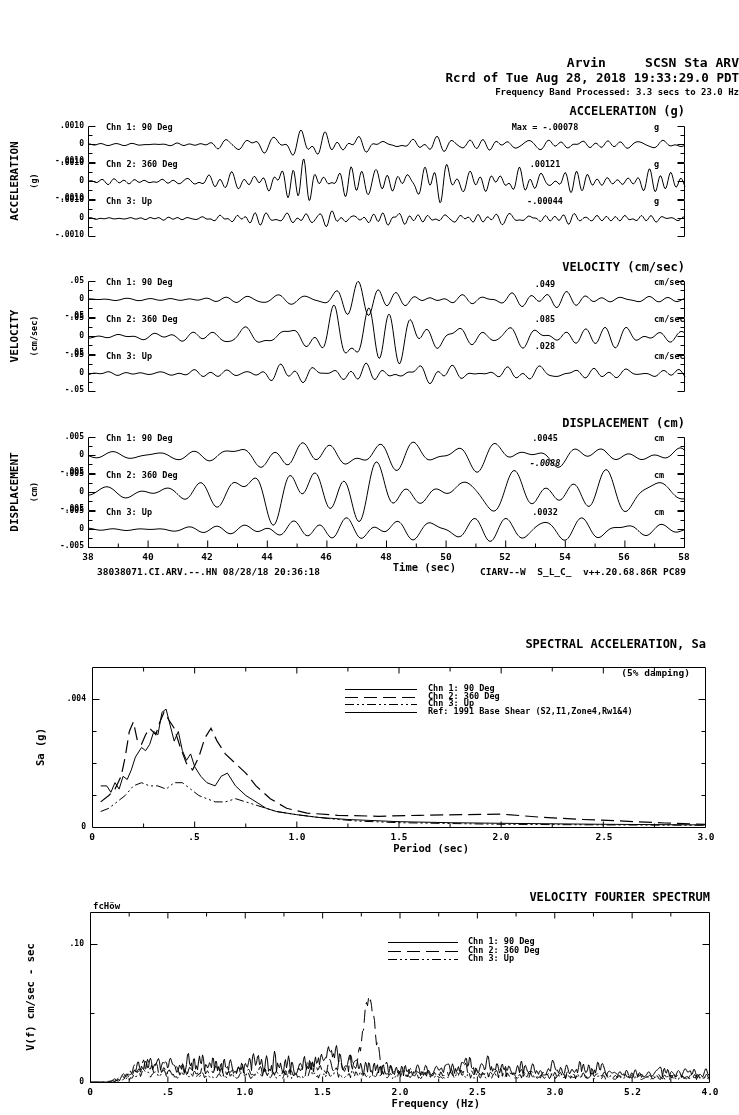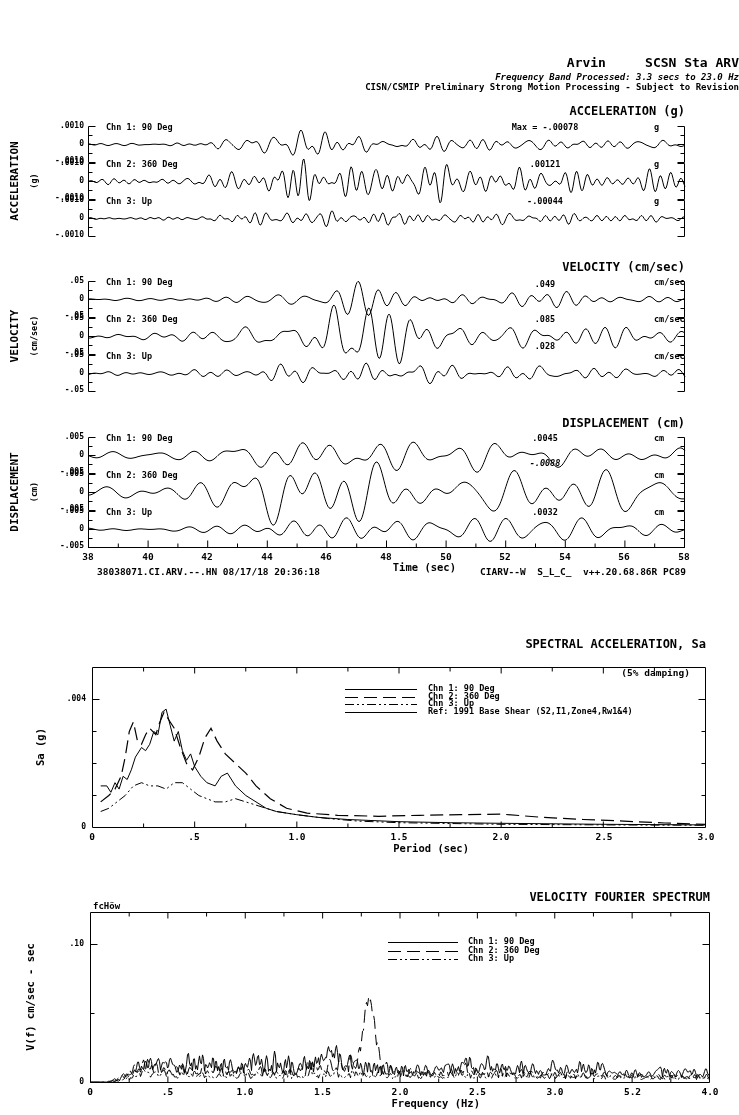--- a/index.html
+++ b/index.html
@@ -19,22 +19,22 @@
   .chn{font-size:8.5px;}
   .maxv{position:absolute;left:450px;width:190px;text-align:center;font-size:8.5px;}
   .maxu{position:absolute;left:654px;width:70px;font-size:8.5px;}
   .xlab{font-size:9.5px;text-align:center;width:36px;margin-left:-18px;}
 </style>
 </head>
 <body>
 
 <div class="abs ctr" style="left:0;top:55px;width:739px;">
   <div class="t13 pre">Arvin     SCSN Sta ARV</div>
-  <div class="t9" style="margin-top:2px;font-style:italic;">Frequency Band Processed: 3.3 secs to 23.0 Hz</div>
-  <div class="t9">CISN/CSMIP Preliminary Strong Motion Processing - Subject to Revision</div>
+  <div class="t12">Rcrd of Tue Aug 28, 2018 19:33:29.0 PDT</div>
+  <div class="t9" style="margin-top:2px;">Frequency Band Processed: 3.3 secs to 23.0 Hz</div>
 </div>
 
 <div class="abs ctr t12b" style="left:88px;top:104px;width:597px;">ACCELERATION (g)</div>
 <div class="rot t11" style="left:14px;top:181px;">ACCELERATION</div>
 <div class="rot t85" style="left:34px;top:181px;">(g)</div>
 
 <div class="abs rt ticklab" style="left:24px;top:121px;width:60px;">.0010</div>
 <div class="abs rt ticklab" style="left:24px;top:139px;width:60px;">0</div>
 <div class="abs rt ticklab" style="left:24px;top:156px;width:60px;">-.0010</div>
 <div class="abs rt ticklab" style="left:24px;top:158px;width:60px;">.0010</div>
@@ -259,21 +259,21 @@
 <div class="abs xlab" style="left:267px;top:551px;">44</div>
 <div class="abs xlab" style="left:326px;top:551px;">46</div>
 <div class="abs xlab" style="left:386px;top:551px;">48</div>
 <div class="abs xlab" style="left:446px;top:551px;">50</div>
 <div class="abs xlab" style="left:505px;top:551px;">52</div>
 <div class="abs xlab" style="left:565px;top:551px;">54</div>
 <div class="abs xlab" style="left:624px;top:551px;">56</div>
 <div class="abs xlab" style="left:684px;top:551px;">58</div>
 <div class="abs ctr t10" style="left:316px;top:561px;width:140px;">Time (sec)</div>
 
-<div class="abs t95 pre" style="left:97px;top:566px;">38038071.CI.ARV.--.HN 08/17/18 20:36:18</div>
+<div class="abs t95 pre" style="left:97px;top:566px;">38038071.CI.ARV.--.HN 08/28/18 20:36:18</div>
 <div class="abs t95 pre" style="left:480px;top:566px;">CIARV--W  S_L_C_  v++.20.68.86R PC89</div>
 
 <div class="abs ctr t12b" style="left:92px;top:637px;width:614px;">SPECTRAL ACCELERATION, Sa</div>
 <div class="abs rt t95" style="left:490px;top:667px;width:200px;">(5% damping)</div>
 <div class="rot t10" style="left:40px;top:747px;">Sa (g)</div>
 <div class="abs rt ticklab" style="left:36px;top:694px;width:50px;">.004</div>
 <div class="abs rt ticklab" style="left:36px;top:822px;width:50px;">0</div>
 
 <svg id="svg-sa" style="left:92px;top:667px;" width="614" height="161">
     <line x1="0.5" y1="0.5" x2="613.5" y2="0.5" stroke="#000" stroke-width="1"></line>

